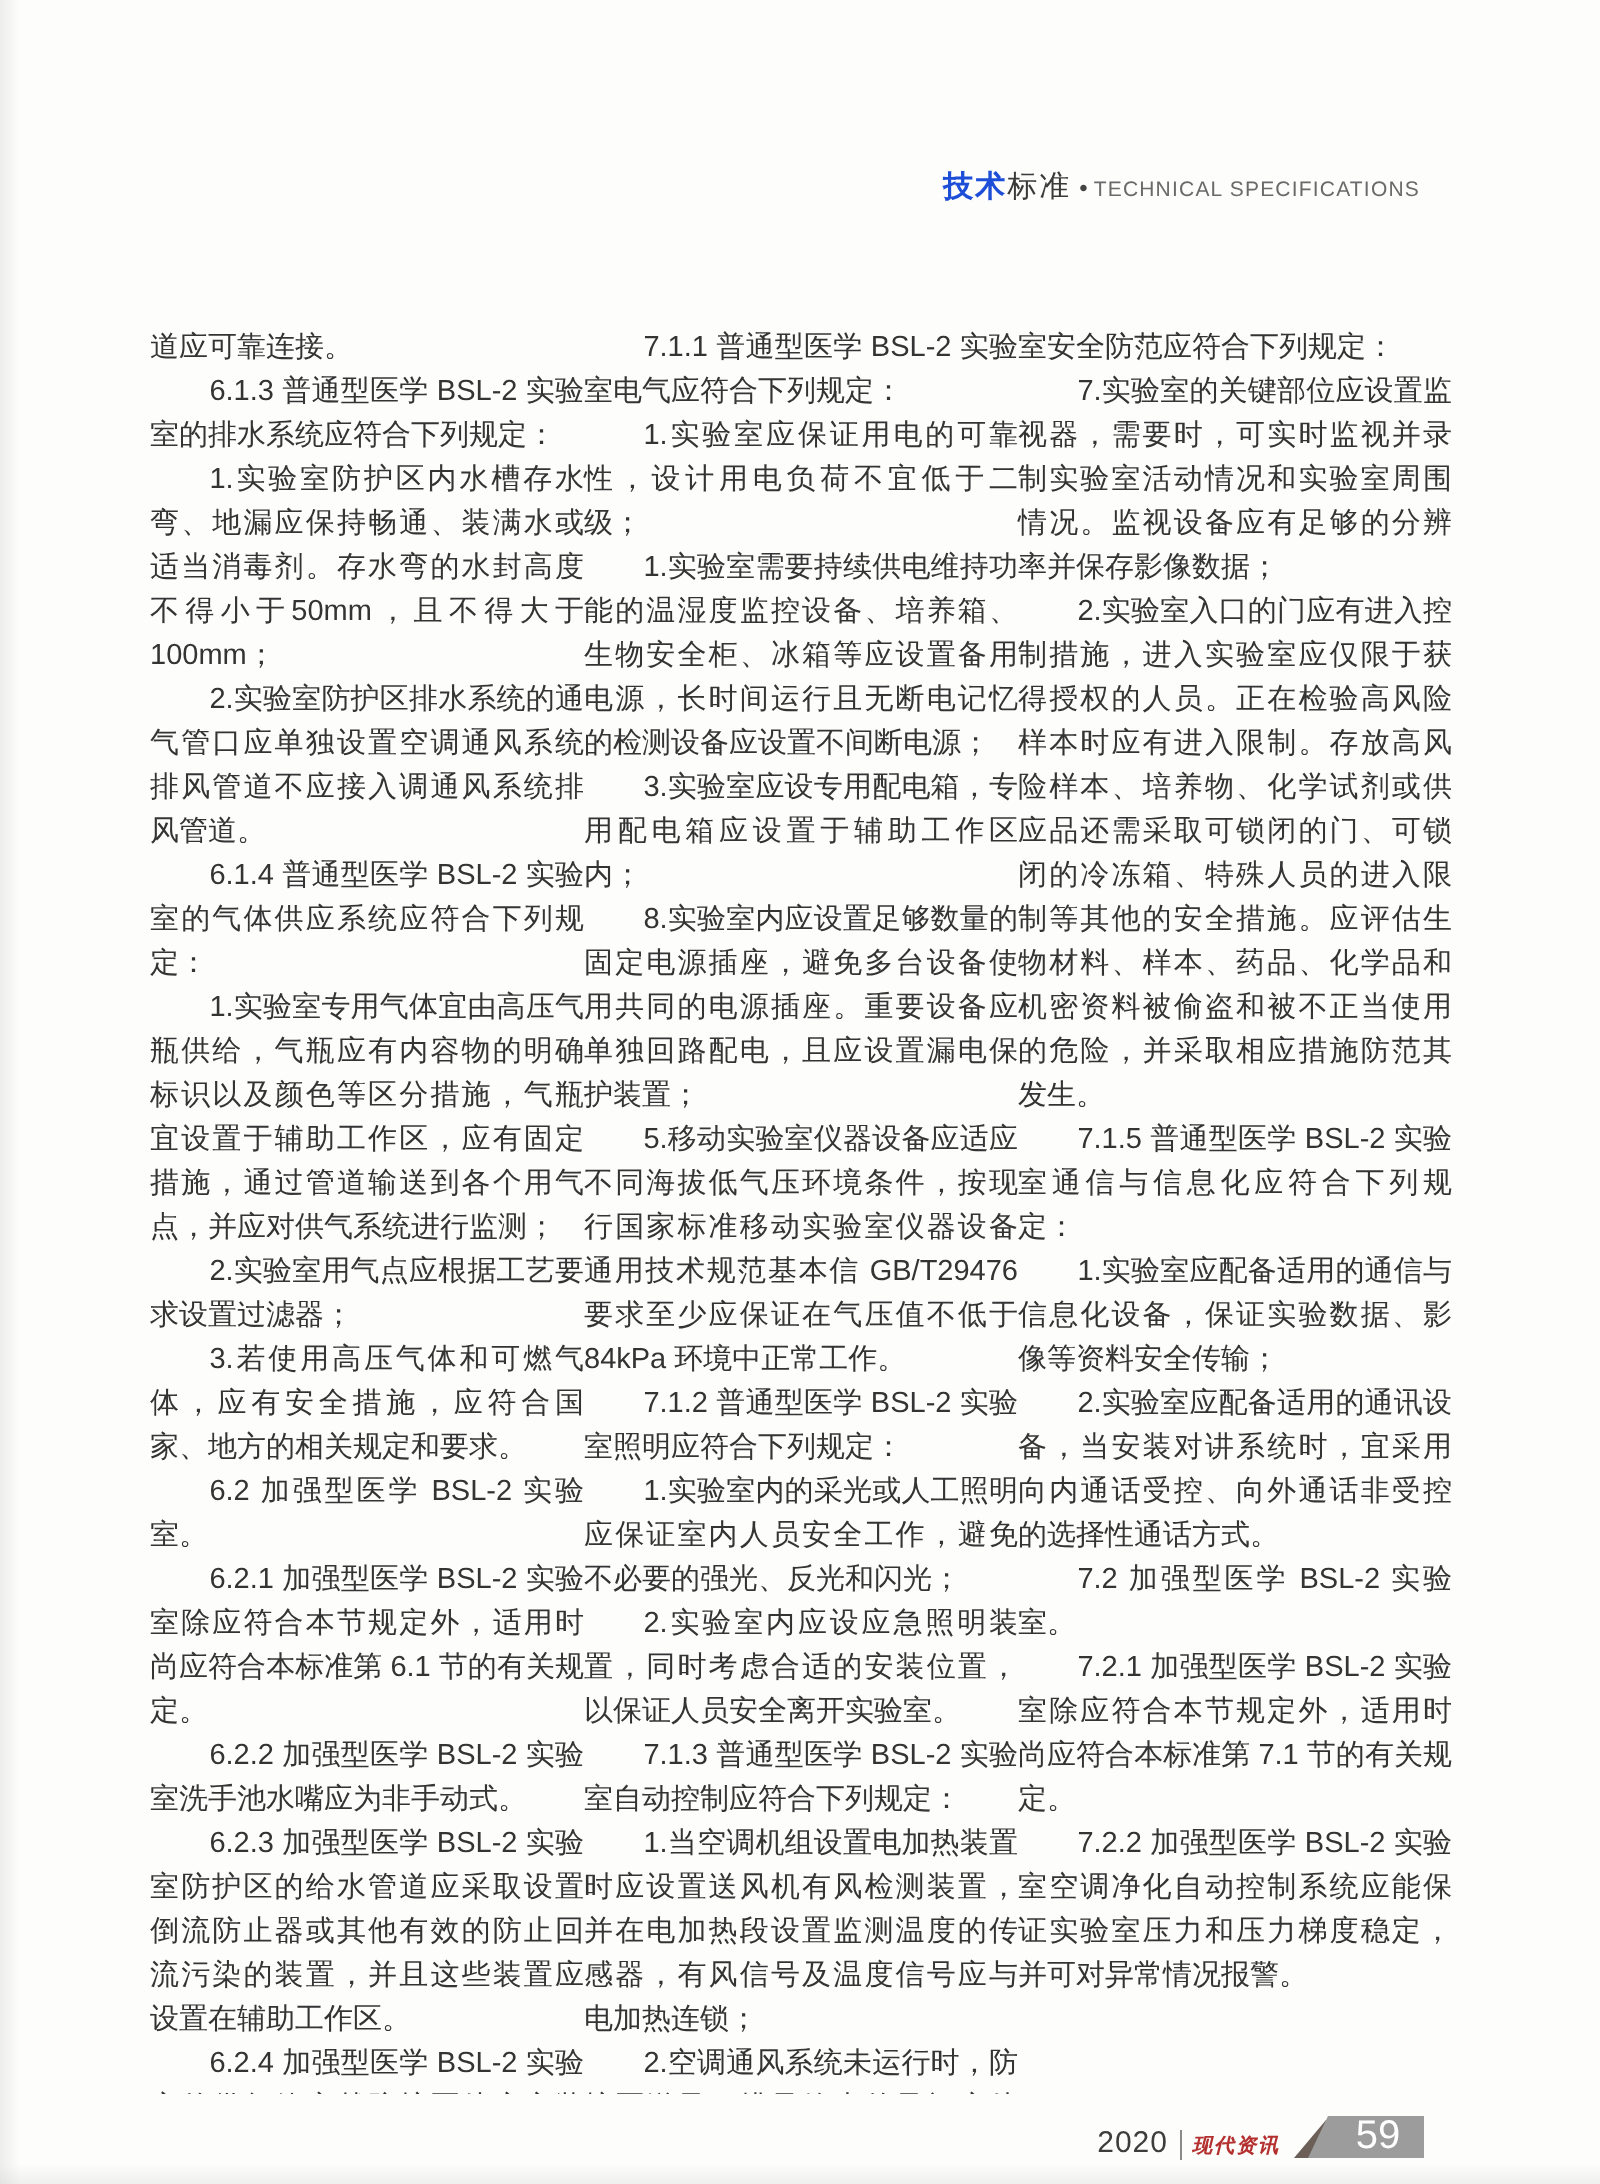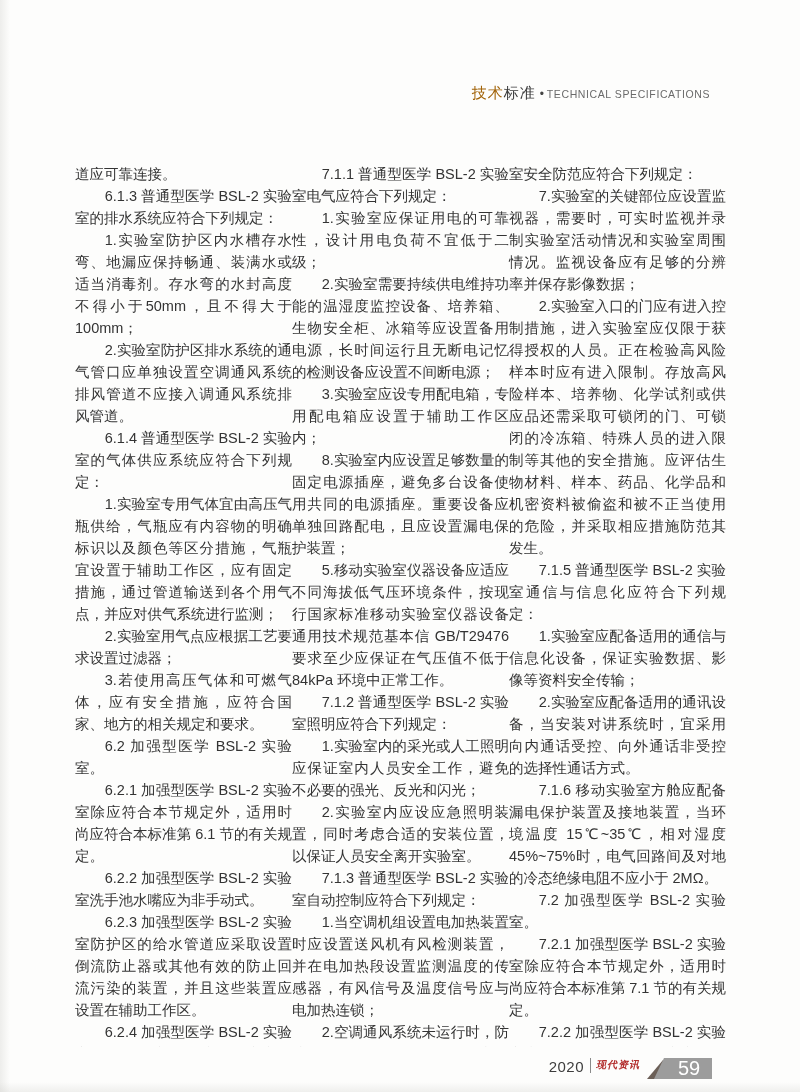--- a/index.html
+++ b/index.html
@@ -27,21 +27,21 @@
     pointer-events: none;
   }
 
   .header {
     position: absolute;
     top: 84px;
     right: 90px;
     white-space: nowrap;
     color: #2b2b2b;
   }
-  .h-zh-bold { font-size: 15px; font-weight: 400; letter-spacing: 1px; color: #a16207; }
+  .h-zh-bold { font-size: 15px; font-weight: 700; letter-spacing: 1px; color: #1d4ed8; }
   .h-zh      { font-size: 15px; font-weight: 400; letter-spacing: 1px; color: #3a3a3a; }
   .h-dot     { font-size: 12px; color: #444; margin: 0 3px 0 4px; }
   .h-en      { font-size: 10.5px; color: #6a6a6a; letter-spacing: 0.6px; }
 
   .columns {
     position: absolute;
     top: 139px;
     left: 75px;
     width: 662px;
     height: 884px;
@@ -60,21 +60,21 @@
     text-align: justify;
     text-justify: inter-character;
   }
   .para.indent { text-indent: 2.05em; }
 
   .footer {
     position: absolute;
     top: 1058px;
     right: 88px;
     display: flex;
-    align-items: flex-start;
+    align-items: flex-end;
   }
   .f-year { font-size: 15px; color: #3d3d3d; letter-spacing: 0.5px; }
   .f-div  { width: 1px; height: 15px; background: #8a8a8a; margin: 0 5px 0 6px; display: inline-block; }
   .f-mag  {
     font-family: "DejaVu Serif", serif;
     font-style: italic;
     font-weight: 700;
     font-size: 10px;
     color: #b3302f;
     letter-spacing: 1px;
@@ -112,39 +112,38 @@
         <p class="para indent">3.若使用高压气体和可燃气体，应有安全措施，应符合国家、地方的相关规定和要求。</p>
         <p class="para indent">6.2 加强型医学 BSL-2 实验室。</p>
         <p class="para indent">6.2.1 加强型医学 BSL-2 实验室除应符合本节规定外，适用时尚应符合本标准第 6.1 节的有关规定。</p>
         <p class="para indent">6.2.2 加强型医学 BSL-2 实验室洗手池水嘴应为非手动式。</p>
         <p class="para indent">6.2.3 加强型医学 BSL-2 实验室防护区的给水管道应采取设置倒流防止器或其他有效的防止回流污染的装置，并且这些装置应设置在辅助工作区。</p>
         <p class="para indent">6.2.4 加强型医学 BSL-2 实验室的供气管穿越防护区处应安装防回流装置。</p>
       </div>
     <div class="col">
         <p class="para indent">7.1.1 普通型医学 BSL-2 实验室电气应符合下列规定：</p>
         <p class="para indent">1.实验室应保证用电的可靠性，设计用电负荷不宜低于二级；</p>
-        <p class="para indent">2.实验室需要持续供电维持功能的温湿度监控设备、培养箱、生物安全柜、冰箱等应设置备用电源，长时间运行且无断电记忆的检测设备应设置不间断电源；</p>
+        <p class="para indent">1.实验室需要持续供电维持功能的温湿度监控设备、培养箱、生物安全柜、冰箱等应设置备用电源，长时间运行且无断电记忆的检测设备应设置不间断电源；</p>
         <p class="para indent">3.实验室应设专用配电箱，专用配电箱应设置于辅助工作区内；</p>
         <p class="para indent">8.实验室内应设置足够数量的固定电源插座，避免多台设备使用共同的电源插座。重要设备应单独回路配电，且应设置漏电保护装置；</p>
         <p class="para indent">5.移动实验室仪器设备应适应不同海拔低气压环境条件，按现行国家标准移动实验室仪器设备通用技术规范基本信 GB/T29476 要求至少应保证在气压值不低于 84kPa 环境中正常工作。</p>
         <p class="para indent">7.1.2 普通型医学 BSL-2 实验室照明应符合下列规定：</p>
         <p class="para indent">1.实验室内的采光或人工照明应保证室内人员安全工作，避免不必要的强光、反光和闪光；</p>
         <p class="para indent">2.实验室内应设应急照明装置，同时考虑合适的安装位置，以保证人员安全离开实验室。</p>
         <p class="para indent">7.1.3 普通型医学 BSL-2 实验室自动控制应符合下列规定：</p>
         <p class="para indent">1.当空调机组设置电加热装置时应设置送风机有风检测装置，并在电加热段设置监测温度的传感器，有风信号及温度信号应与电加热连锁；</p>
         <p class="para indent">2.空调通风系统未运行时，防护区送风、排风管上的风阀应处于常闭状态；</p>
       </div>
     <div class="col">
         <p class="para">室安全防范应符合下列规定：</p>
         <p class="para indent">7.实验室的关键部位应设置监视器，需要时，可实时监视并录制实验室活动情况和实验室周围情况。监视设备应有足够的分辨率并保存影像数据；</p>
         <p class="para indent">2.实验室入口的门应有进入控制措施，进入实验室应仅限于获得授权的人员。正在检验高风险样本时应有进入限制。存放高风险样本、培养物、化学试剂或供应品还需采取可锁闭的门、可锁闭的冷冻箱、特殊人员的进入限制等其他的安全措施。应评估生物材料、样本、药品、化学品和机密资料被偷盗和被不正当使用的危险，并采取相应措施防范其发生。</p>
         <p class="para indent">7.1.5 普通型医学 BSL-2 实验室通信与信息化应符合下列规定：</p>
         <p class="para indent">1.实验室应配备适用的通信与信息化设备，保证实验数据、影像等资料安全传输；</p>
         <p class="para indent">2.实验室应配备适用的通讯设备，当安装对讲系统时，宜采用向内通话受控、向外通话非受控的选择性通话方式。</p>
-        <p class="para indent">7.1.6 移动实验室方舱应配备漏电保护装置及接地装置，当环境温度 15℃~35℃，相对湿度 45%~75%时，电气回路间及对地的冷态绝缘电阻不应小于 2MΩ。</p>
         <p class="para indent">7.2 加强型医学 BSL-2 实验室。</p>
         <p class="para indent">7.2.1 加强型医学 BSL-2 实验室除应符合本节规定外，适用时尚应符合本标准第 7.1 节的有关规定。</p>
         <p class="para indent">7.2.2 加强型医学 BSL-2 实验室空调净化自动控制系统应能保证实验室压力和压力梯度稳定，并可对异常情况报警。</p>
       </div>
   </div>
 
   <div class="footer">
     <span class="f-year">2020</span>
     <span class="f-div"></span>
     <span class="f-mag">现代资讯</span>

